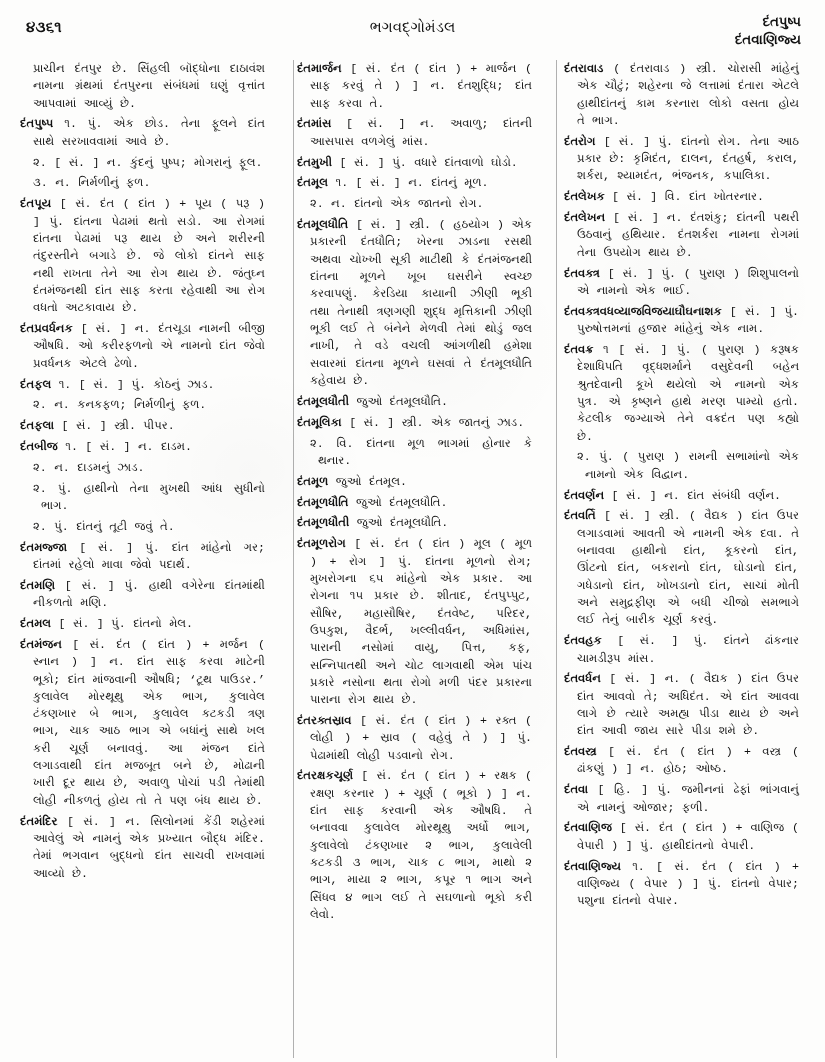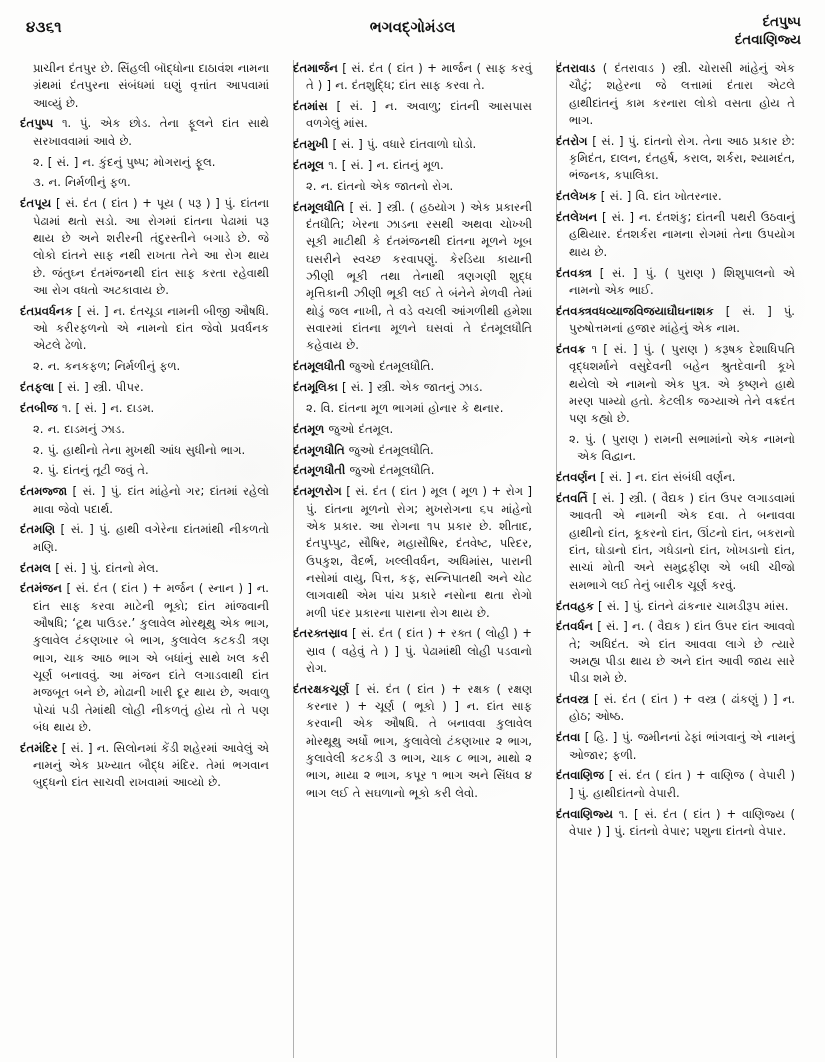--- a/index.html
+++ b/index.html
@@ -42,41 +42,42 @@
     letter-spacing: 0.2px;
     text-align: right;
   }
   .hdr-center {
     position: absolute;
     left: 0;
     right: 0;
     top: 6px;
     text-align: center;
     font-size: 15px;
-    font-weight: bold;
+    font-weight: normal;
   }
   .hdr-right {
     position: absolute;
     right: 24px;
     top: 1px;
     text-align: right;
     font-size: 13.5px;
     font-weight: bold;
     line-height: 1.32;
   }
   .hdr-right div { white-space: nowrap; }
 
   .columns {
     position: absolute;
     top: 60px;
     left: 20px;
     width: 785px;
     bottom: 4px;
     display: flex;
-    gap: 8px;
+    gap: 16px;
+    font-family: Liberation Mono, monospace;
   }
   .col {
     width: 255px;
     padding-right: 6px;
     box-sizing: border-box;
     position: relative;
   }
   .col + .col { padding-left: 10px; }
   .rule {
     position: absolute;
@@ -128,20 +129,21 @@
     <div class="rule col2rule"></div>
     <div class="rule col3rule"></div>
 
     <div class="col" id="col-1">
         <p class="entry cont"><span>પ્રાચીન દંતપુર છે. સિંહલી બૉદ્ધોના દાઠાવંશ નામના ગ્રંથમાં દંતપુરના સંબંધમાં ઘણું વૃત્તાંત આપવામાં આવ્યું છે.</span></p>
         <p class="entry"><span class="hw">દંતપુષ્પ</span> <span>૧. પું. એક છોડ. તેના ફૂલને દાંત સાથે સરખાવવામાં આવે છે.</span></p>
         <p class="entry sub"><span>૨. [ સં. ] ન. કુંદનું પુષ્પ; મોગરાનું ફૂલ.</span></p>
         <p class="entry sub"><span>૩. ન. નિર્મળીનું ફળ.</span></p>
         <p class="entry"><span class="hw">દંતપૂય</span> <span>[ સં. દંત ( દાંત ) + પૂય ( પરૂ ) ] પું. દાંતના પેઢામાં થતો સડો. આ રોગમાં દાંતના પેઢામાં પરૂ થાય છે અને શરીરની તંદુરસ્તીને બગાડે છે. જે લોકો દાંતને સાફ નથી રાખતા તેને આ રોગ થાય છે. જંતુઘ્ન દંતમંજનથી દાંત સાફ કરતા રહેવાથી આ રોગ વધતો અટકાવાય છે.</span></p>
         <p class="entry"><span class="hw">દંતપ્રવર્ધનક</span> <span>[ સં. ] ન. દંતચૂડા નામની બીજી ઔષધિ. ઓ કરીરફળનો એ નામનો દાંત જેવો પ્રવર્ધનક એટલે ઢેળો.</span></p>
+        <p class="entry"><span class="hw">દંતફલ</span> <span>૧. [ સં. ] પું. કોઠનું ઝાડ.</span></p>
         <p class="entry sub"><span>૨. ન. કનકફળ; નિર્મળીનું ફળ.</span></p>
         <p class="entry"><span class="hw">દંતફલા</span> <span>[ સં. ] સ્ત્રી. પીપર.</span></p>
         <p class="entry"><span class="hw">દંતબીજ</span> <span>૧. [ સં. ] ન. દાડમ.</span></p>
         <p class="entry sub"><span>૨. ન. દાડમનું ઝાડ.</span></p>
         <p class="entry sub"><span>૨. પું. હાથીનો તેના મુખથી આંધ સુધીનો ભાગ.</span></p>
         <p class="entry sub"><span>૨. પું. દાંતનું તૂટી જવું તે.</span></p>
         <p class="entry"><span class="hw">દંતમજ્જા</span> <span>[ સં. ] પું. દાંત માંહેનો ગર; દાંતમાં રહેલો માવા જેવો પદાર્થ.</span></p>
         <p class="entry"><span class="hw">દંતમણિ</span> <span>[ સં. ] પું. હાથી વગેરેના દાંતમાંથી નીકળતો મણિ.</span></p>
         <p class="entry"><span class="hw">દંતમલ</span> <span>[ સં. ] પું. દાંતનો મેલ.</span></p>
         <p class="entry"><span class="hw">દંતમંજન</span> <span>[ સં. દંત ( દાંત ) + મર્જન ( સ્નાન ) ] ન. દાંત સાફ કરવા માટેની ભૂકો; દાંત માંજવાની ઔષધિ; ‘ટૂથ પાઉડર.’ કુલાવેલ મોરથૂથુ એક ભાગ, કુલાવેલ ટંકણખાર બે ભાગ, કુલાવેલ કટકડી ત્રણ ભાગ, ચાક આઠ ભાગ એ બધાંનું સાથે ખલ કરી ચૂર્ણ બનાવવું. આ મંજન દાંતે લગાડવાથી દાંત મજબૂત બને છે, મોઢાની ખારી દૂર થાય છે, અવાળુ પોચાં પડી તેમાંથી લોહી નીકળતું હોય તો તે પણ બંધ થાય છે.</span></p>

